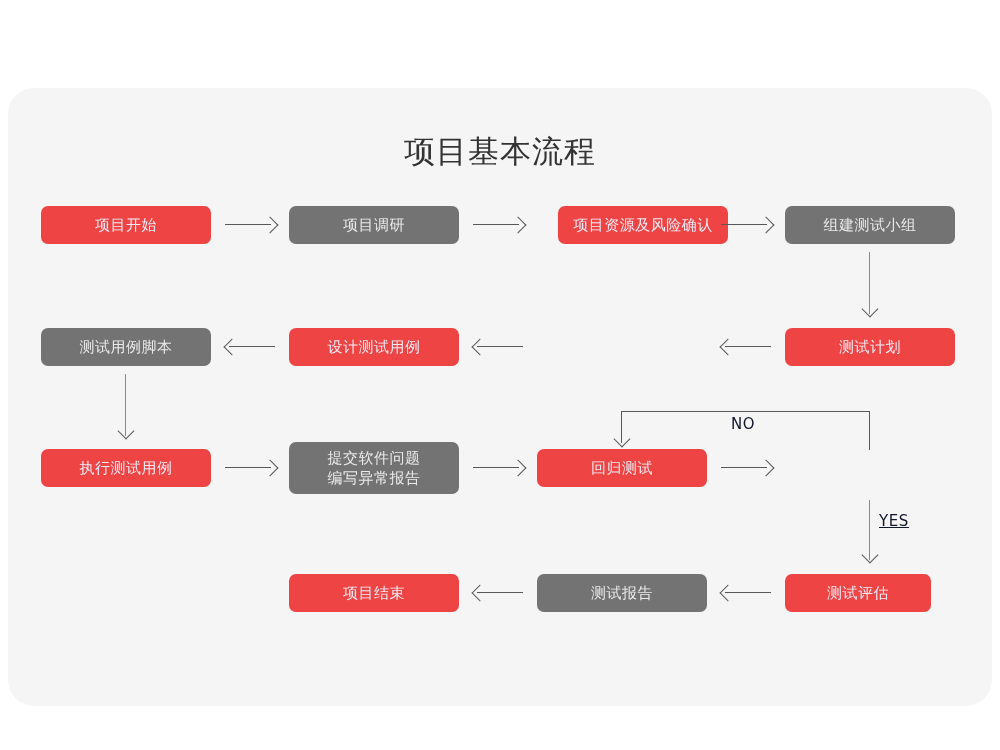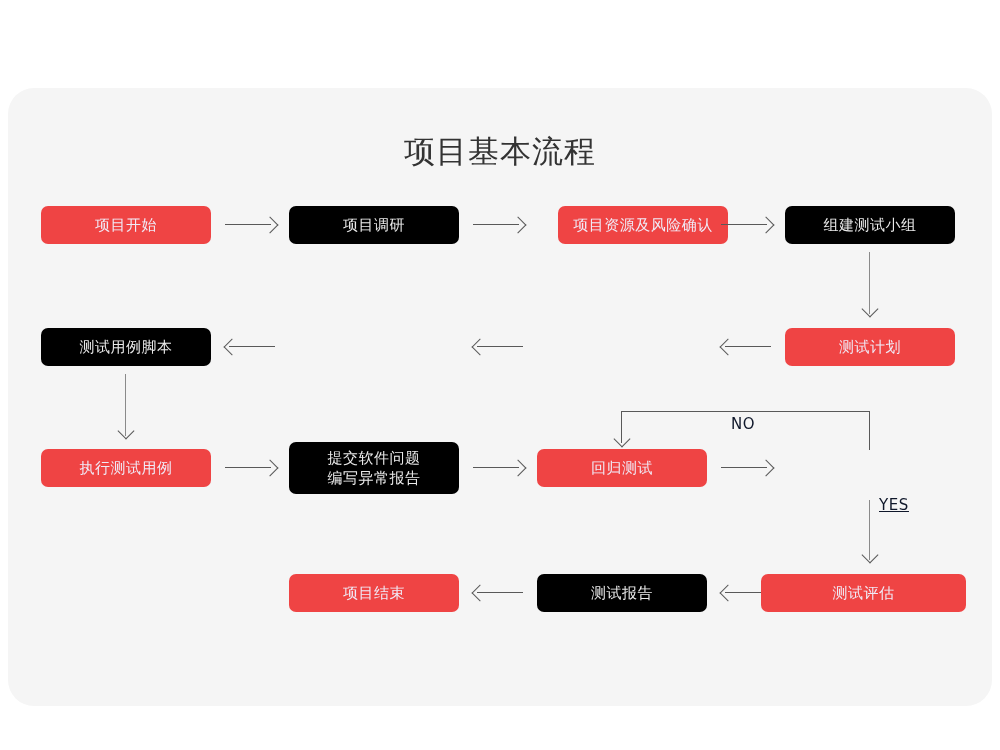--- a/index.html
+++ b/index.html
@@ -54,21 +54,21 @@
     line-height: 20px;
     letter-spacing: 0.5px;
     white-space: pre-line;
     user-select: none;
   }
   .node.purple {
     background: #ef4444;
     color: #f0eaf6;
   }
   .node.gray {
-    background: #000000;
+    background: #737373;
     color: #eaeaea;
   }
 
   
   .hline {
     position: absolute;
     height: 1px;
     background: #595959;
   }
   .vline {
@@ -124,20 +124,21 @@
   <div class="node gray" style="left:785px; top:206px; width:170px; height:38px;">组建测试小组</div>
 
   <div class="vline" style="left:869px; top:252px; height:62px;"></div>
   <div class="head down" style="left:864px; top:303px;"></div>
 
   <div class="node gray" style="left:41px; top:328px; width:170px; height:38px;">测试用例脚本</div>
 
   <div class="hline" style="left:229px; top:346px; width:46px;"></div>
   <div class="head left" style="left:226px; top:341px;"></div>
 
+  <div class="node purple" style="left:289px; top:328px; width:170px; height:38px;">设计测试用例</div>
 
   <div class="hline" style="left:477px; top:346px; width:46px;"></div>
   <div class="head left" style="left:474px; top:341px;"></div>
 
 
   <div class="hline" style="left:725px; top:346px; width:46px;"></div>
   <div class="head left" style="left:722px; top:341px;"></div>
 
   <div class="node purple" style="left:785px; top:328px; width:170px; height:38px;">测试计划</div>
 
@@ -162,27 +163,27 @@
   <div class="head right" style="left:512px; top:462px;"></div>
 
   <div class="node purple" style="left:537px; top:449px; width:170px; height:38px;">回归测试</div>
 
   <div class="hline" style="left:721px; top:467px; width:46px;"></div>
   <div class="head right" style="left:760px; top:462px;"></div>
 
 
   <div class="vline" style="left:869px; top:500px; height:60px;"></div>
   <div class="head down" style="left:864px; top:549px;"></div>
-  <div class="edge-label" style="left:879px; top:496px;text-decoration:underline;">YES</div>
+  <div class="edge-label" style="left:879px; top:512px;text-decoration:underline;">YES</div>
 
   <div class="node purple" style="left:289px; top:574px; width:170px; height:38px;">项目结束</div>
 
   <div class="hline" style="left:477px; top:592px; width:46px;"></div>
   <div class="head left" style="left:474px; top:587px;"></div>
 
   <div class="node gray" style="left:537px; top:574px; width:170px; height:38px;">测试报告</div>
 
   <div class="hline" style="left:725px; top:592px; width:46px;"></div>
   <div class="head left" style="left:722px; top:587px;"></div>
 
-  <div class="node purple" style="left:761px; top:574px; width:205px; height:38px;">测试评估</div>
+  <div class="node purple" style="left:785px; top:574px; width:146px; height:38px;">测试评估</div>
 
 </div>
 
 </body></html>

